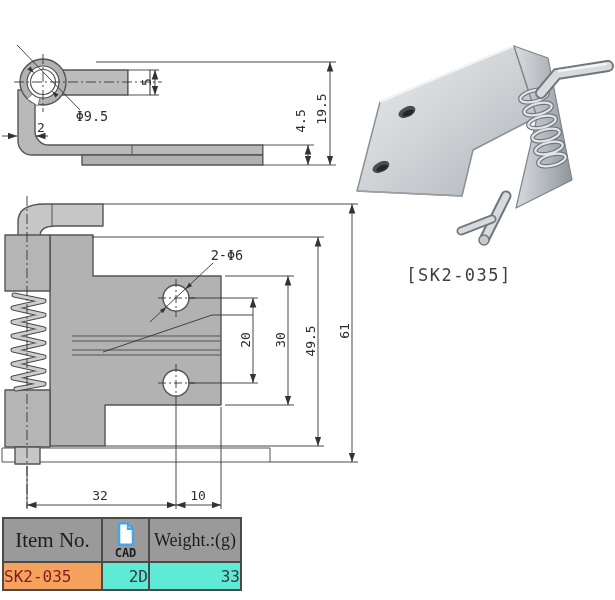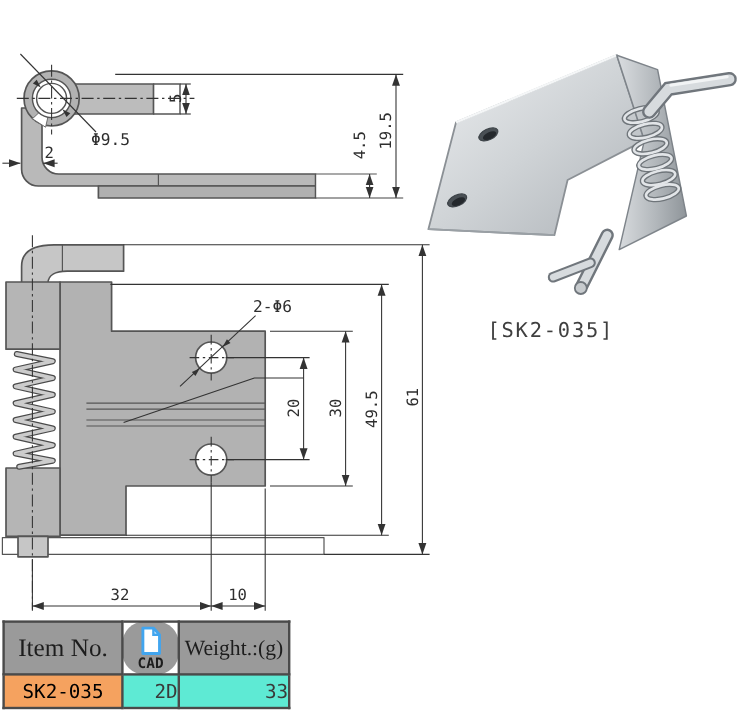--- a/index.html
+++ b/index.html
@@ -5,28 +5,28 @@
   html,body{margin:0;padding:0;background:#ffffff;}
   .page{position:relative;width:615px;height:600px;background:#fff;overflow:hidden;
         font-family:"Liberation Sans",sans-serif;}
   .drawing-svg{position:absolute;left:0;top:0;}
   
   .spec-table{position:absolute;left:2px;top:517px;border-collapse:collapse;
               table-layout:fixed;padding-left:28px;}
   .spec-table td{border:2px solid #4a4a4a;padding:0;vertical-align:middle;}
   .hdr-item{width:97px;height:42px;font-family:"Liberation Serif",serif;
             font-size:21px;color:#1d1d1d;text-align:center;}
-  .hdr-cad{width:45px;height:42px;text-align:center;border-radius:18px;}
+  .hdr-cad{width:45px;height:42px;text-align:center;}
   .hdr-weight{width:90px;height:42px;font-family:"Liberation Serif",serif;
               font-size:18px;color:#1d1d1d;text-align:center;}
   .cad-cell-inner{display:flex;flex-direction:column;align-items:center;justify-content:center;line-height:1;}
   .cad-label{font-family:"DejaVu Sans Mono",monospace;font-size:12px;font-weight:bold;
              color:#1d1d1d;margin-top:1px;}
   .row-item{height:26px;font-family:"DejaVu Sans Mono",monospace;font-size:16px;
-            color:#000000;text-align:center;}
+            color:#7f1d1d;}
   .row-cell{height:26px;background:#5eead4;font-family:"DejaVu Sans Mono",monospace;
             font-size:16px;color:#3a3a3a;text-align:right;}
   
   .dim{font-family:"DejaVu Sans Mono",monospace;font-size:13px;fill:#2e2e2e;}
   .dim-big{font-family:"DejaVu Sans Mono",monospace;font-size:13.5px;fill:#2e2e2e;}
   .caption{font-family:"DejaVu Sans Mono",monospace;font-size:17px;fill:#3f3f3f;letter-spacing:1.5px;}
 </style>
 </head>
 <body>
 

